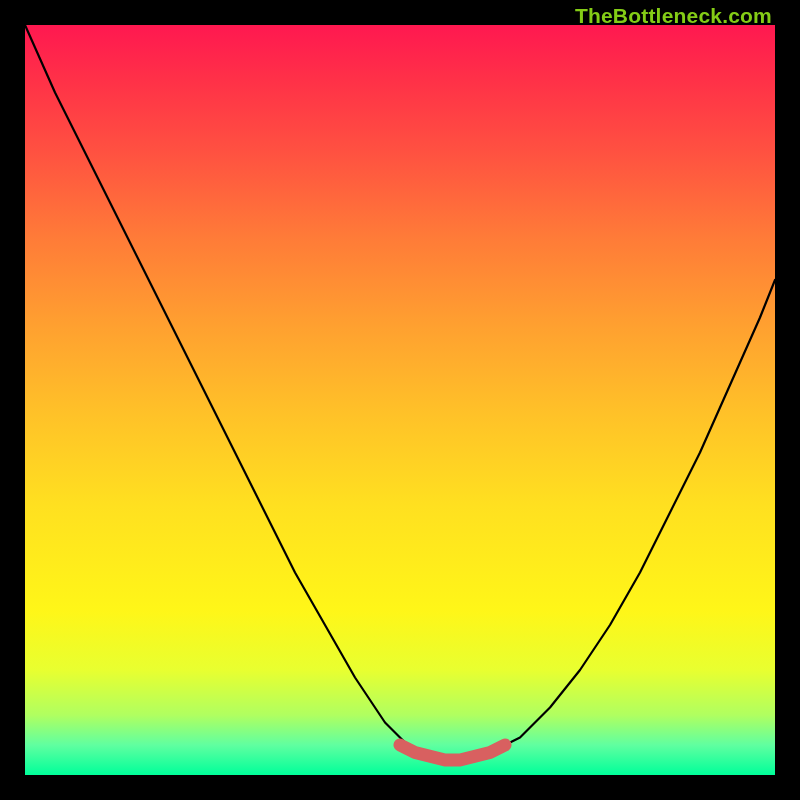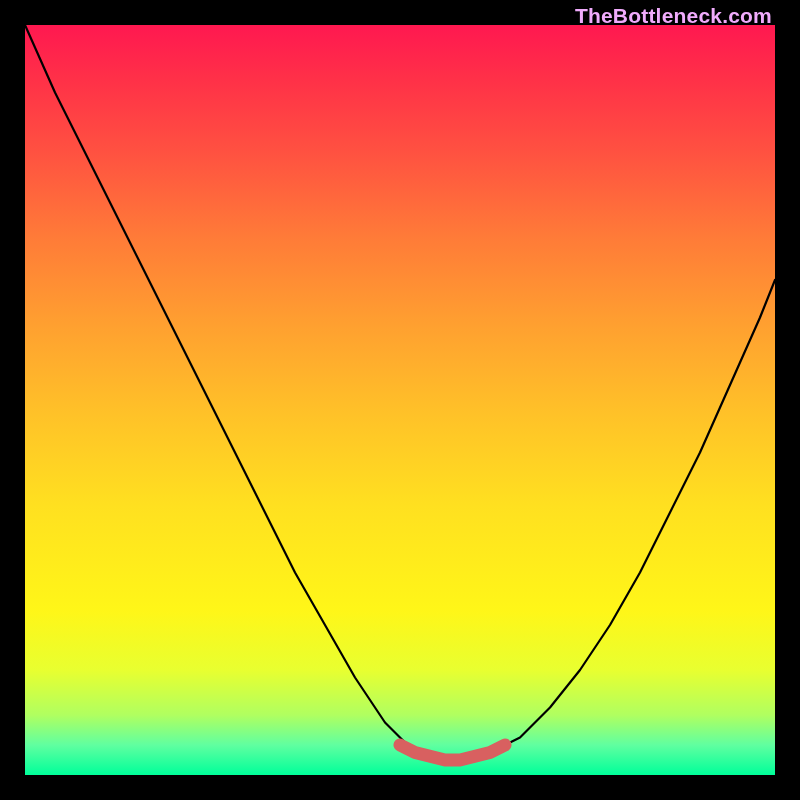--- a/index.html
+++ b/index.html
@@ -30,21 +30,21 @@
       #b0ff60 92%,
       #60ffa0 96%,
       #00ff9a 100%);
   }
   .watermark {
     position: absolute;
     top: 4px;
     right: 28px;
     font-size: 21px;
     font-weight: bold;
-    color: #f0abfc;
+    color: #84cc16;
     letter-spacing: 0.2px;
   }
   svg.overlay {
     position: absolute;
     left: 25px;
     top: 25px;
     width: 750px;
     height: 750px;
     pointer-events: none;
   }

